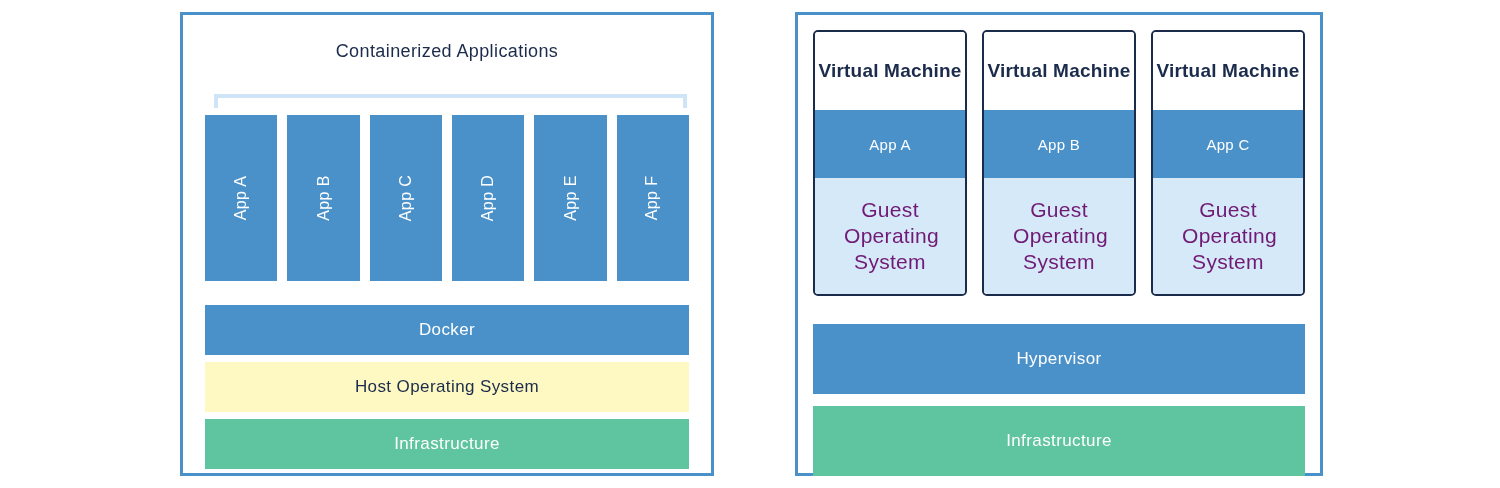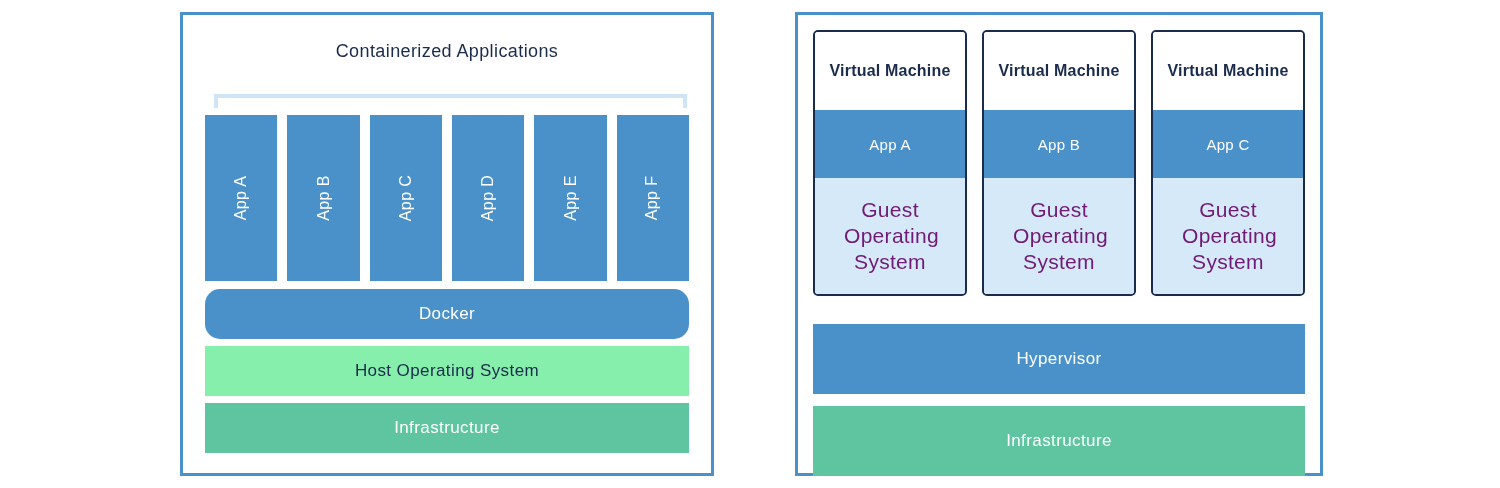--- a/index.html
+++ b/index.html
@@ -59,23 +59,23 @@
   }
   .layer {
     height: 50px;
     margin-top: 7px;
     display: flex;
     align-items: center;
     justify-content: center;
     font-size: 17px;
     letter-spacing: 0.4px;
   }
-  .layer.first { margin-top: 8px; border-radius: 15px; }
+  .layer.first { margin-top: 24px; }
   .layer.blue      { background: #4a91ca; color: #ffffff; }
-  .layer.lightblue { background: #86efac; color: #1b2b4b; }
+  .layer.lightblue { background: #fef9c3; color: #1b2b4b; }
   .layer.green     { background: #5fc4a0; color: #ffffff; }
 
   
   .vms-row {
     display: flex;
     gap: 15px;
     margin-top: 15px;
     height: 266px;
   }
   .vm-box {
@@ -88,21 +88,21 @@
     flex-direction: column;
     overflow: hidden;
   }
   .vm-header {
     height: 78px;
     flex: none;
     display: flex;
     align-items: center;
     justify-content: center;
     font-weight: bold;
-    font-size: 16px;
+    font-size: 19px;
     letter-spacing: 0.2px;
     color: #1b2b4b;
     background: #ffffff;
   }
   .vm-app {
     height: 68px;
     flex: none;
     background: #4a91ca;
     color: #ffffff;
     display: flex;

